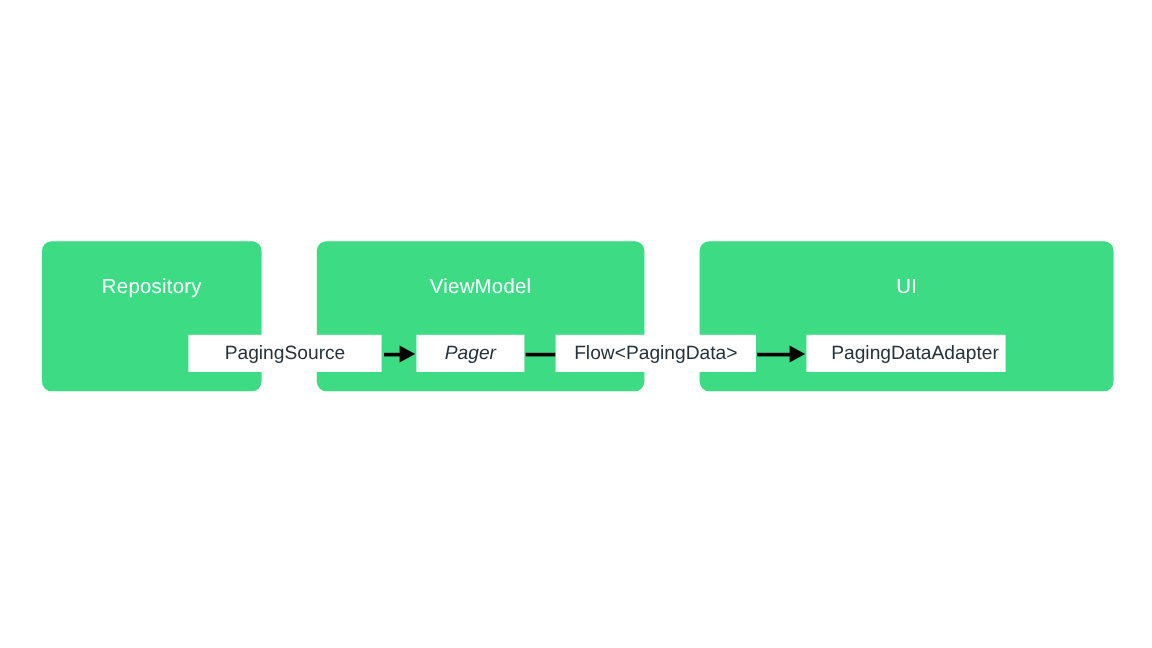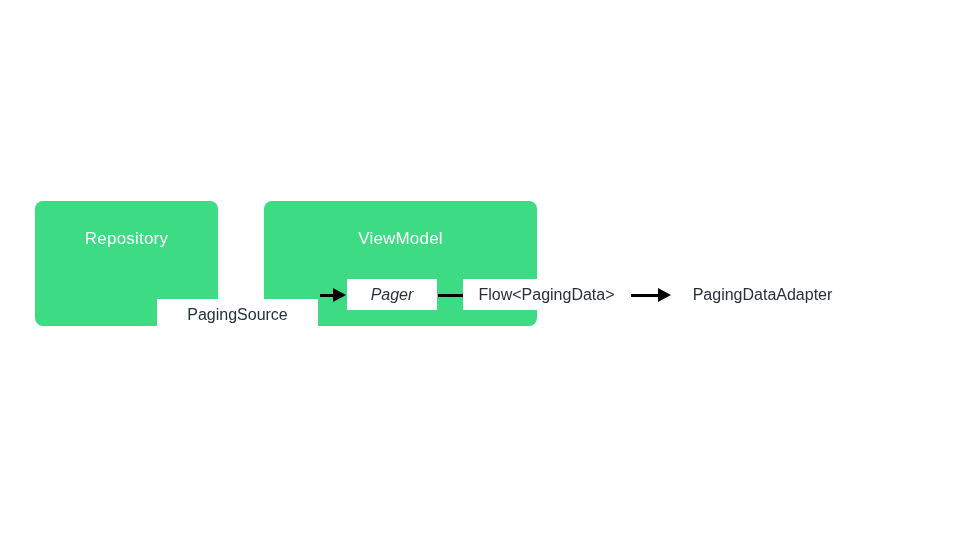--- a/index.html
+++ b/index.html
@@ -44,21 +44,21 @@
     top: 279px;
     height: 31px;
     background: #ffffff;
     color: #263238;
     font-size: 16px;
     line-height: 31px;
     text-align: center;
     white-space: nowrap;
     z-index: 3;
   }
-  #node-pagingsource { left: 157px; width: 161px; margin-top: 20px; }
+  #node-pagingsource { left: 157px; width: 161px; }
   #node-pager        { left: 347px; width: 90px; font-style: italic;  }
   #node-flow         { left: 463px; width: 167px; }
   #node-adapter      { left: 672px; width: 151px; padding-left: 15px; }
 
   
   .connector {
     position: absolute;
     z-index: 2;
   }
   .shaft {
@@ -93,20 +93,23 @@
 <div class="stage">
 
   <div class="gbox" id="box-repository">
     <div class="gbox-title">Repository</div>
   </div>
 
   <div class="gbox" id="box-viewmodel">
     <div class="gbox-title">ViewModel</div>
   </div>
 
+  <div class="gbox" id="box-ui">
+    <div class="gbox-title">UI</div>
+  </div>
 
   <div class="node" id="node-pagingsource">PagingSource</div>
 
   <div class="node" id="node-pager">Pager</div>
 
   <div class="node" id="node-flow">Flow&lt;PagingData&gt;</div>
 
   <div class="node" id="node-adapter">PagingDataAdapter</div>
 
   <div class="connector" id="conn-source-pager">

